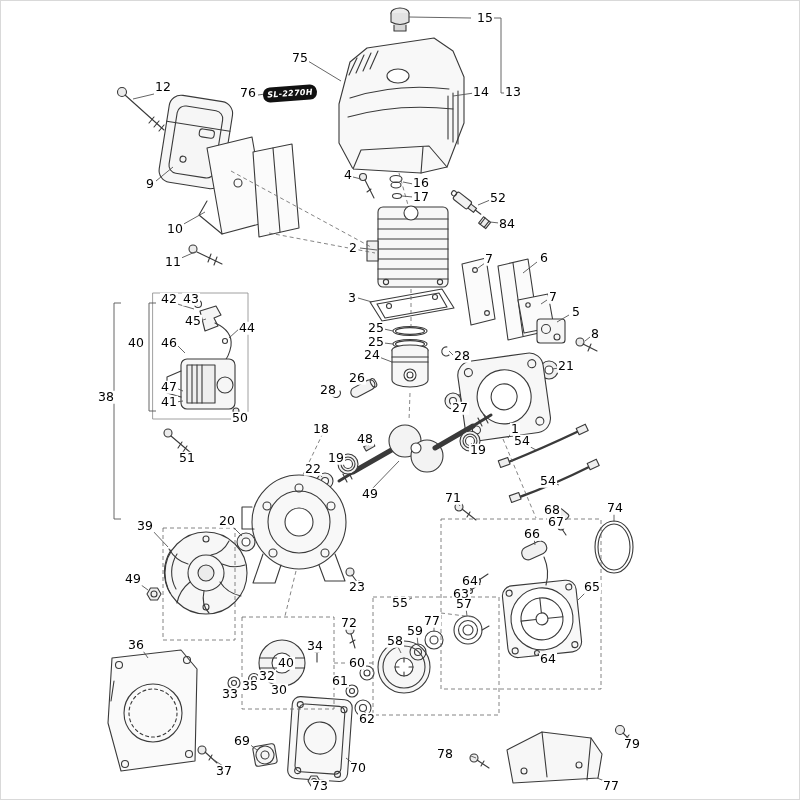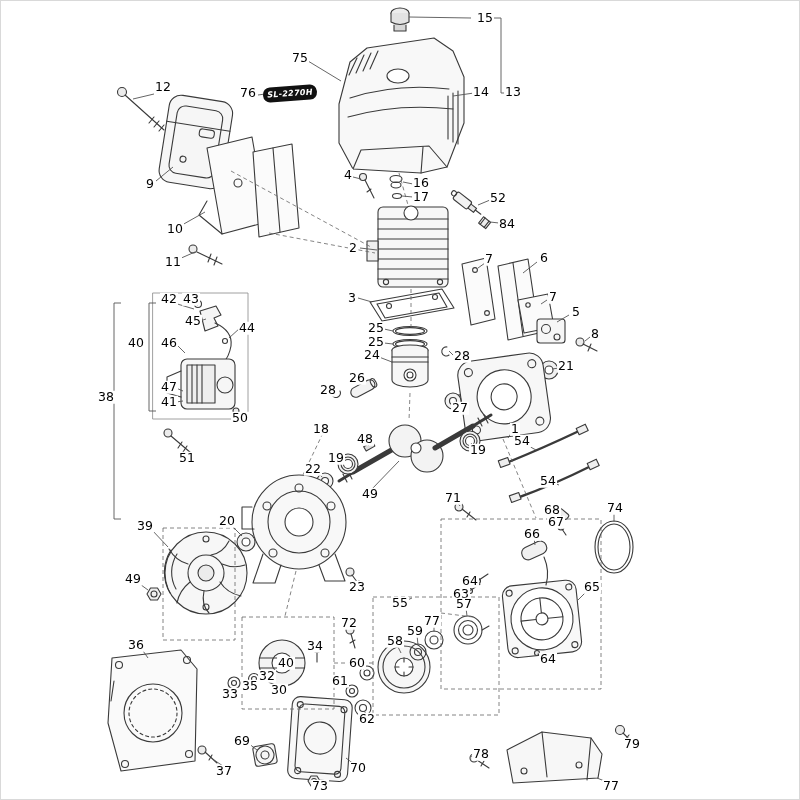--- a/index.html
+++ b/index.html
@@ -622,17 +622,17 @@
       <span class="part-label" style="left: 266px; top: 675px;">32</span>
       <span class="part-label" style="left: 249px; top: 685px;">35</span>
       <span class="part-label" style="left: 278px; top: 689px;">30</span>
       <span class="part-label" style="left: 339px; top: 680px;">61</span>
       <span class="part-label" style="left: 229px; top: 693px;">33</span>
       <span class="part-label" style="left: 366px; top: 718px;">62</span>
       <span class="part-label" style="left: 241px; top: 740px;">69</span>
       <span class="part-label" style="left: 223px; top: 770px;">37</span>
       <span class="part-label" style="left: 357px; top: 767px;">70</span>
       <span class="part-label" style="left: 319px; top: 785px;">73</span>
-      <span class="part-label" style="left: 480px; top: 753px;">78</span>
+      <span class="part-label" style="left: 444px; top: 753px;">78</span>
       <span class="part-label" style="left: 631px; top: 743px;">79</span>
       <span class="part-label" style="left: 610px; top: 785px;">77</span>
     </div>
 </div>
 
 </body></html>

